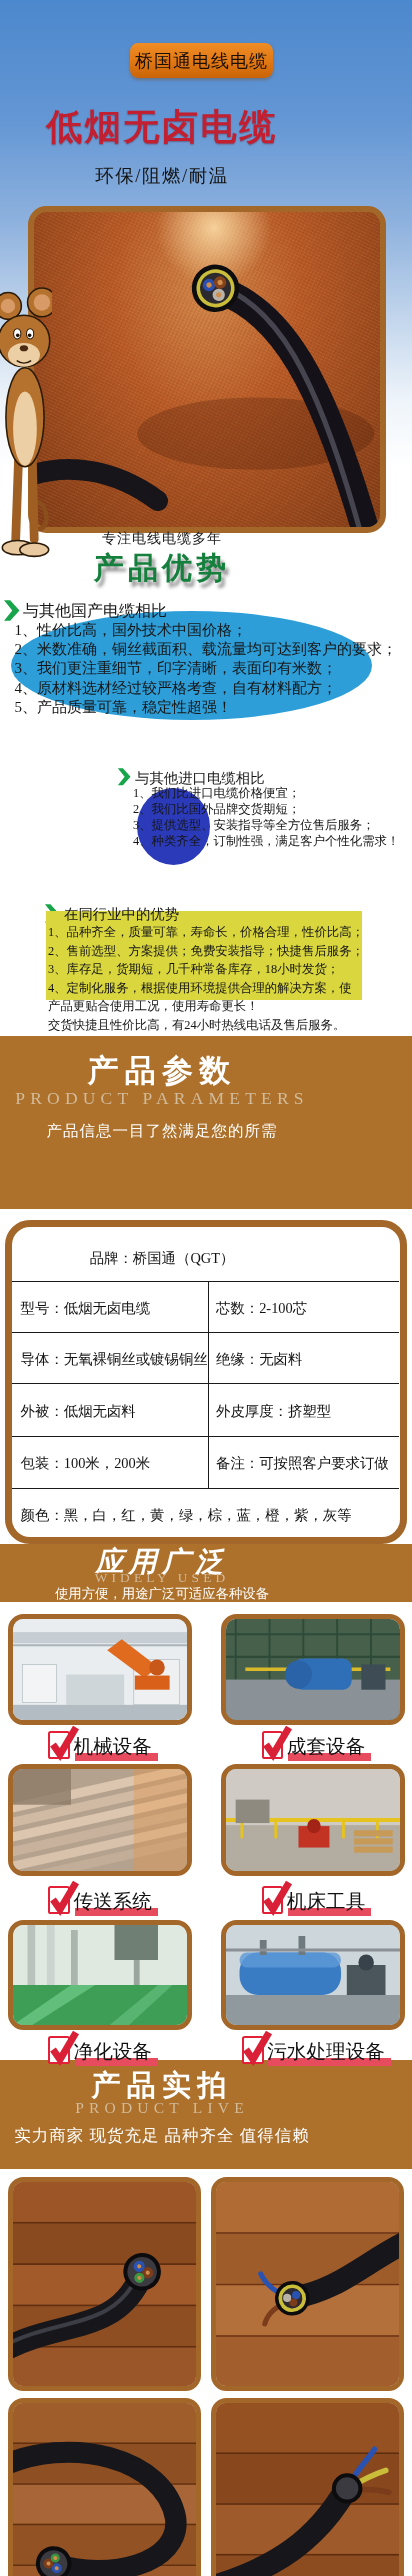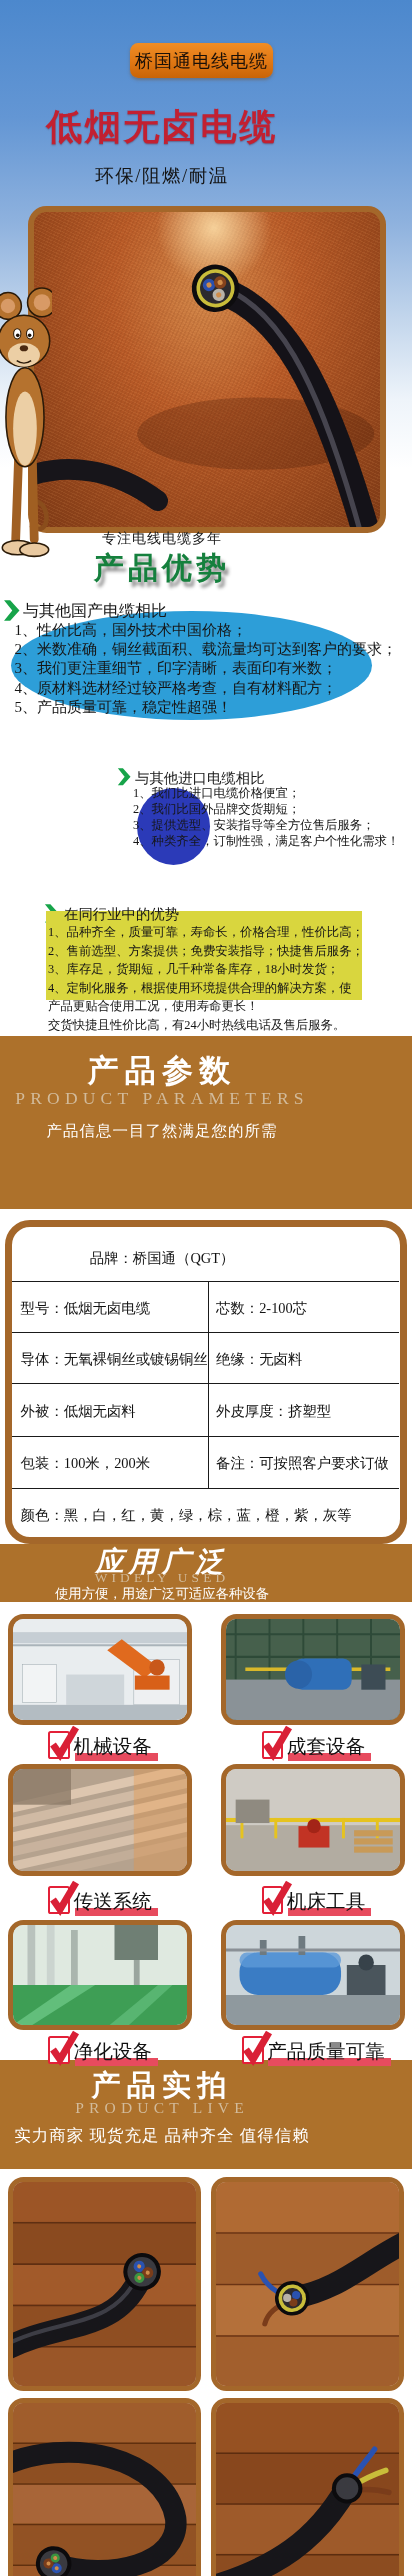--- a/index.html
+++ b/index.html
@@ -341,21 +341,21 @@
     <span class="capwrap"><span class="captext">净化设备</span>
       <span class="capbar"></span></span>
   </div>
   <div class="abs caption" style="left:221px;top:2032px;width:184px;">
     <span class="chk">
         <span class="box"></span>
       <svg viewBox="0 0 54 66">
           <path d="M4 38 L18 58 L50 4" stroke="#d92036" stroke-width="14" fill="none"></path>
         </svg>
       </span>
-    <span class="capwrap"><span class="captext">产品质量可靠</span>
+    <span class="capwrap"><span class="captext">污水处理设备</span>
       <span class="capbar"></span></span>
   </div>
 
   <div class="abs band" style="top:2060px;height:109px;"></div>
   <div class="abs ctr band-title" style="top:2066px;font-size:29px;letter-spacing:6.2px;">产品实拍</div>
   <div class="abs ctr band-en" style="top:2099px;font-size:15.5px;letter-spacing:5.2px;">PRODUCT LIVE</div>
   <div class="abs ctr band-sub" style="top:2125px;font-size:16.5px;letter-spacing:1px;">实力商家 现货充足 品种齐全 值得信赖</div>
 
   <div class="abs photo-cell" style="left:7.7px;top:2177px;width:193px;height:214px;">
     <svg viewBox="0 0 360 400" preserveAspectRatio="none">

